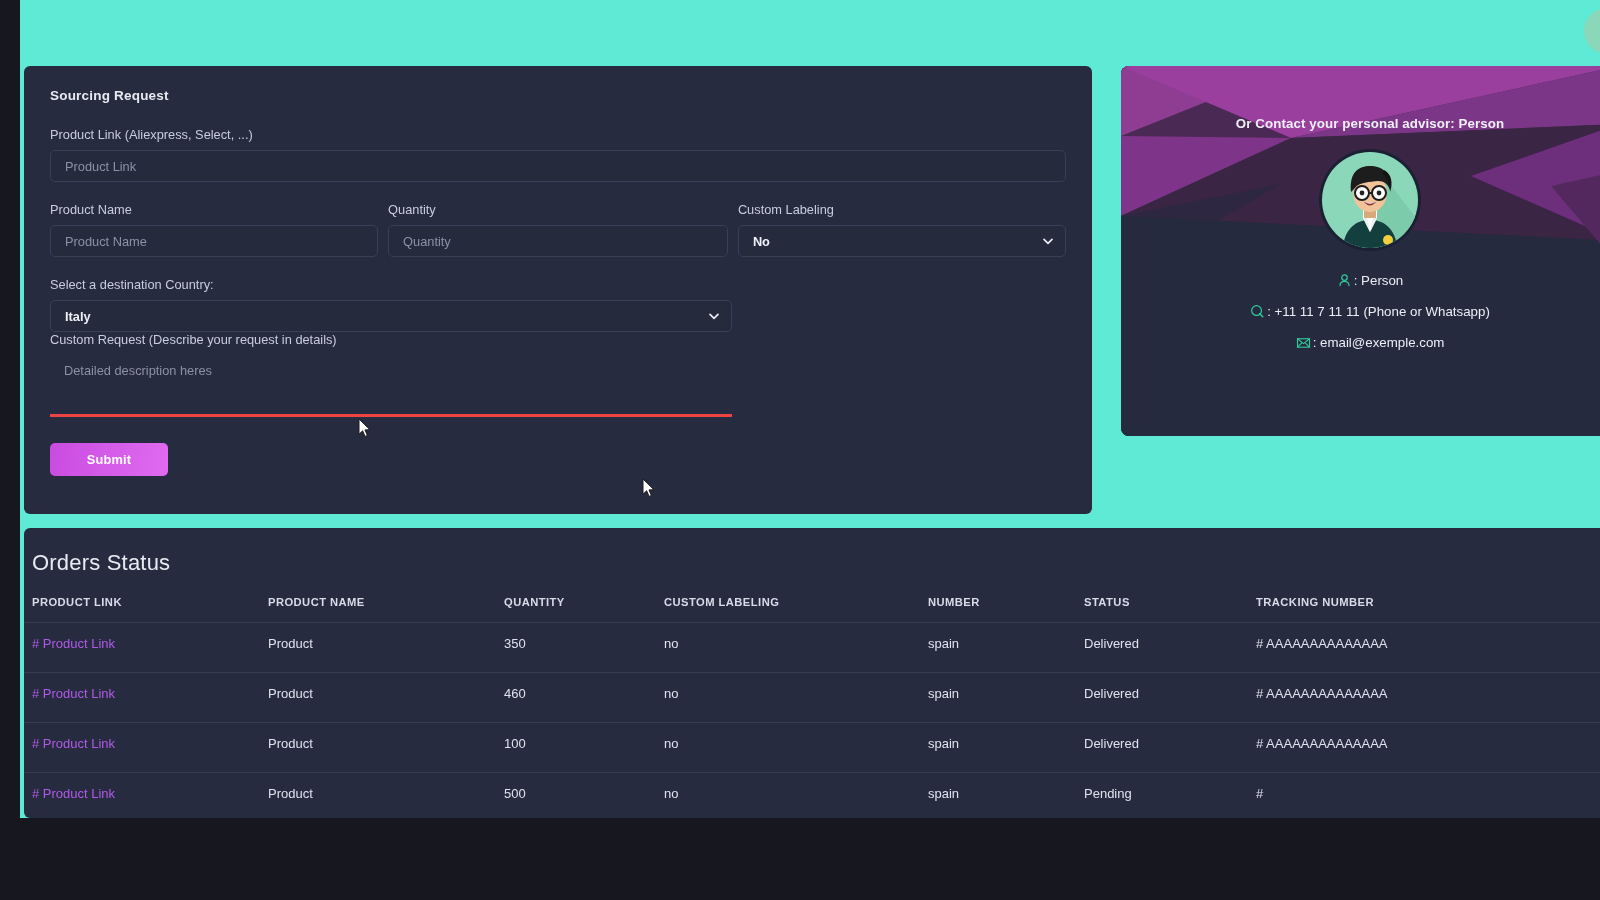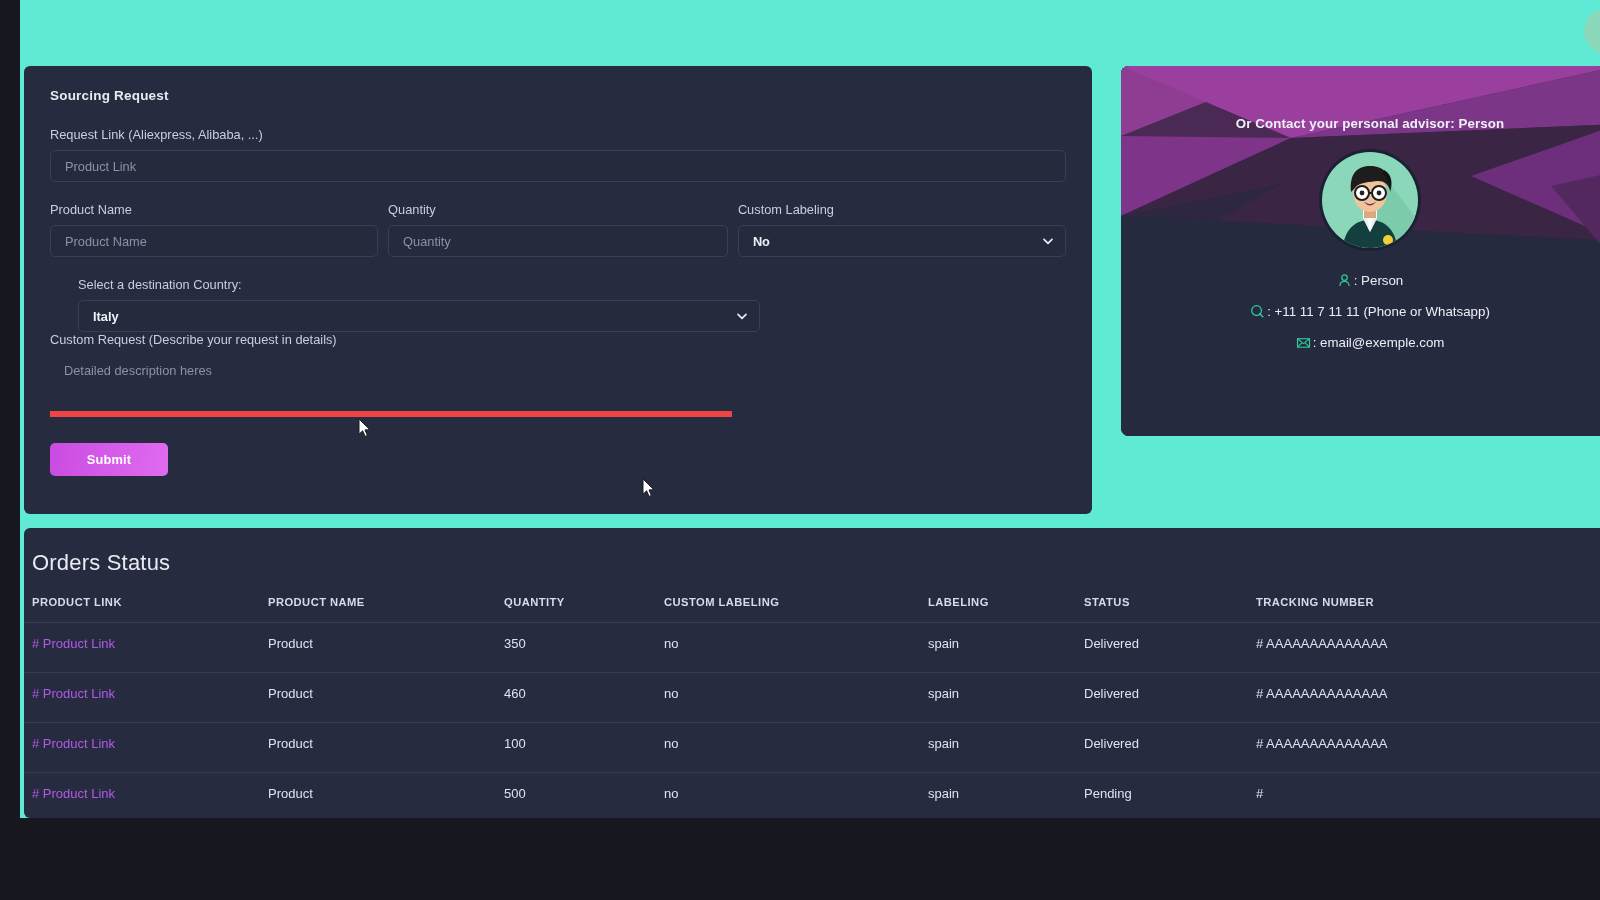--- a/index.html
+++ b/index.html
@@ -44,25 +44,25 @@
   }
   .sel-wrap{position:relative;}
   .sel-wrap .chev{
     position:absolute;right:12px;top:50%;transform:translateY(-50%);
     pointer-events:none;width:12px;height:12px;
   }
   .row-3{display:flex;gap:10px;margin-top:20px;}
   .col-pname{width:338px;}
   .col-qty{width:350px;}
   .col-label{width:338px;}
-  .row-country{margin-top:20px;width:682px;margin-left:28px;}
+  .row-country{margin-top:20px;width:682px;}
   .row-custom{width:682px;}
   .ta{
     box-sizing:border-box;width:100%;height:62px;
-    background:transparent;border:none;border-bottom:6px solid #ef4444;
+    background:transparent;border:none;border-bottom:3px solid #ef4444;
     color:#e6e8f2;font-size:12.8px;font-family:inherit;
     padding:6px 14px 16px 14px;outline:none;resize:none;line-height:1.5;
   }
   .ta::placeholder{color:#8c91a8;}
   .submit-btn{
     margin-top:22px;width:118px;height:33px;border:none;border-radius:5px;
     background:linear-gradient(100deg,#c94be0 0%,#d45ae8 45%,#e06bf0 100%);
     color:#ffffff;font-size:12.8px;font-weight:bold;font-family:inherit;
     cursor:pointer;letter-spacing:.2px;
   }
@@ -131,21 +131,21 @@
 <body>
 
 <div id="app">
 
   <div class="top-row">
 
     <div class="form-card">
       <div class="form-inner">
         <h2 class="card-title">Sourcing Request</h2>
 
-        <label class="field-label">Request Link (Aliexpress, Alibaba, ...)</label>
+        <label class="field-label">Product Link (Aliexpress, Select, ...)</label>
         <input class="inp" type="text" placeholder="Product Link" style="">
 
         <div class="row-3">
           <div class="col-pname">
             <label class="field-label">Product Name</label>
             <input class="inp" type="text" placeholder="Product Name" style="">
           </div>
           <div class="col-qty">
             <label class="field-label">Quantity</label>
             <input class="inp" type="text" placeholder="Quantity" style="">
@@ -265,21 +265,21 @@
 
   <div class="orders-card">
     <h3 class="orders-title">Orders Status</h3>
     <table class="orders">
       <thead>
         <tr id="orders-header-row">
             <th>PRODUCT LINK</th>
             <th>PRODUCT NAME</th>
             <th>QUANTITY</th>
             <th>CUSTOM LABELING</th>
-            <th>LABELING</th>
+            <th>NUMBER</th>
             <th>STATUS</th>
             <th>TRACKING NUMBER</th>
           </tr>
       </thead>
       <tbody id="orders-body">
           <tr>
             <td><a class="plink" href="#"># Product Link</a></td>
             <td>Product</td>
             <td>350</td>
             <td>no</td>

